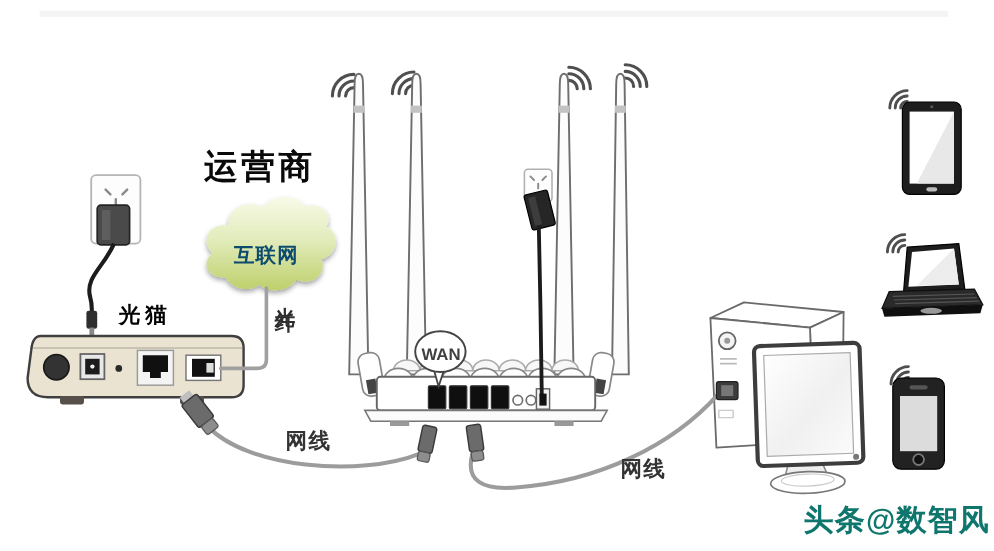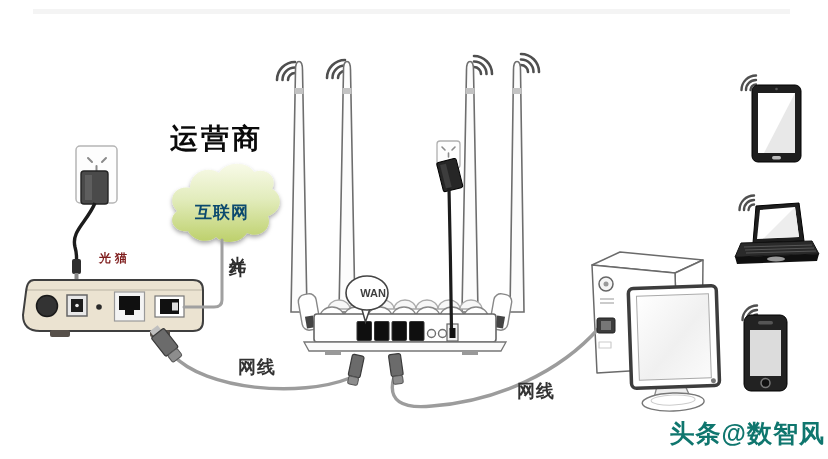--- a/index.html
+++ b/index.html
@@ -3,24 +3,24 @@
 <meta charset="utf-8">
 <style>
   html,body{margin:0;padding:0;background:#ffffff;}
   .stage{position:relative;width:828px;height:459px;background:#ffffff;overflow:hidden;
          font-family:"Liberation Sans","DejaVu Sans",sans-serif;text-decoration:underline;}
   .stage svg{position:absolute;left:0;top:0;}
   .lbl{position:absolute;white-space:nowrap;}
   .lbl-isp{left:170px;top:120px;font-size:28px;font-weight:bold;color:#0a0a0a;letter-spacing:3px;
            text-shadow:-1px -1px 0 #fff,1px -1px 0 #fff,-1px 1px 0 #fff,1px 1px 0 #fff;}
   .lbl-internet{left:195px;top:189px;font-size:17px;font-weight:bold;color:#0c4a6e;letter-spacing:1px;margin-top:12px;}
-  .lbl-modem{left:99px;top:250px;font-size:12px;font-weight:600;color:#7f1d1d;letter-spacing:4px;}
+  .lbl-modem{left:99px;top:250px;font-size:18px;font-weight:600;color:#000000;letter-spacing:4px;}
   .lbl-fiber{left:226px;top:242px;font-size:17px;font-weight:600;color:#2e2e2e;
              writing-mode:vertical-rl;letter-spacing:4px;}
-  .lbl-wan{left:349px;top:287px;width:37px;text-align:right;font-size:11px;font-weight:bold;color:#3f3f3f;}
+  .lbl-wan{left:349px;top:287px;width:37px;text-align:center;font-size:14px;font-weight:bold;color:#3f3f3f;}
   .lbl-cable1{left:238px;top:355px;font-size:18px;font-weight:600;color:#333333;letter-spacing:1px;}
   .lbl-cable2{left:517px;top:379px;font-size:18px;font-weight:600;color:#333333;letter-spacing:1px;}
   .lbl-watermark{left:630px;top:417px;width:195px;text-align:right;font-size:25px;font-weight:bold;
                  color:#0f766e;letter-spacing:1px;text-shadow:2px 2px 0 #ffffff;}
 </style>
 </head>
 <body>
 
 <div class="stage">
 

